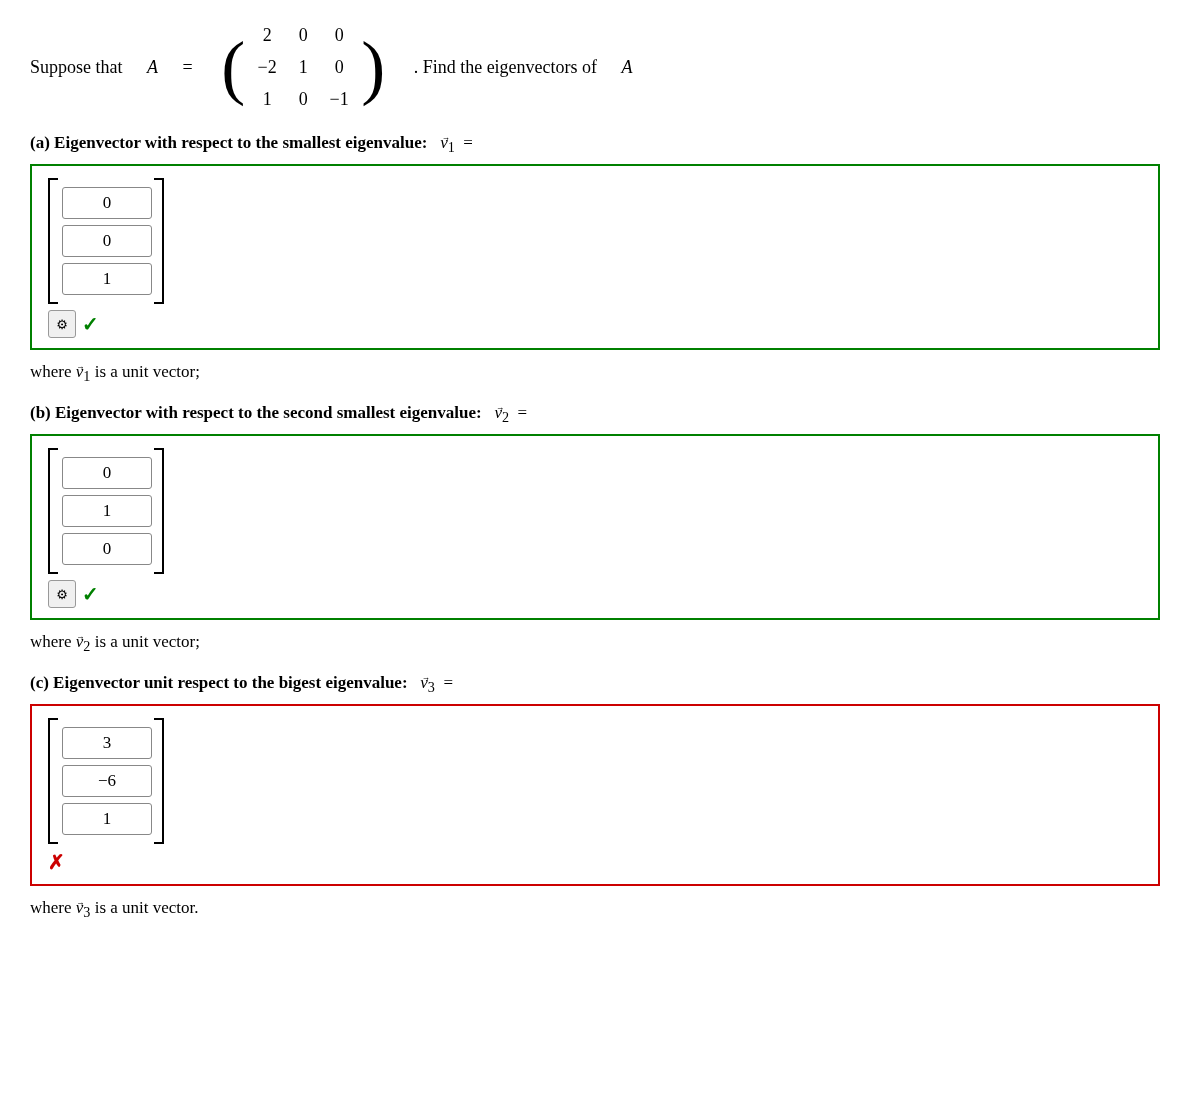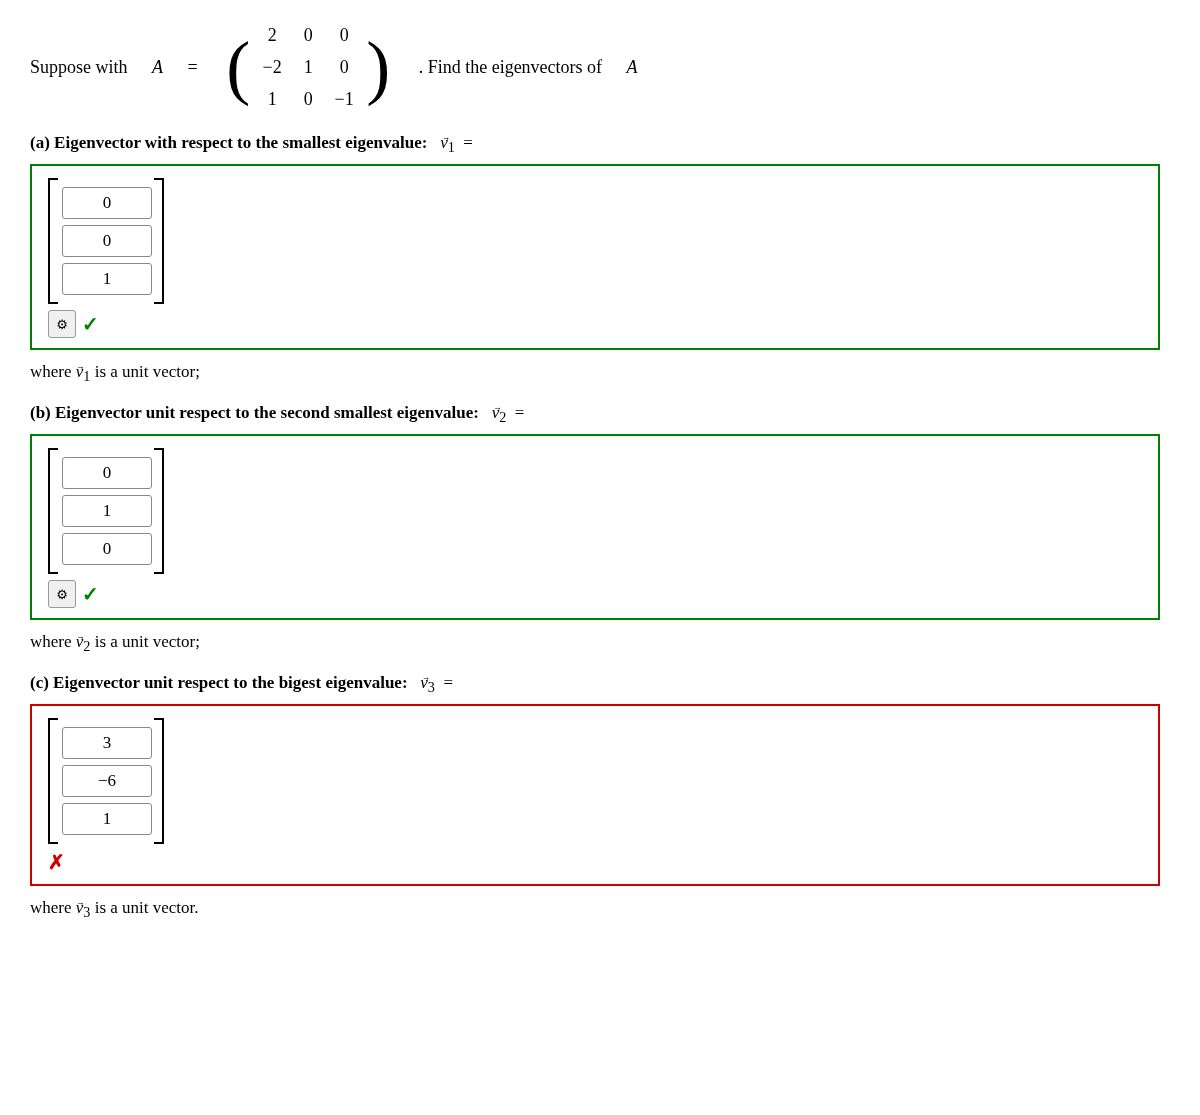--- a/index.html
+++ b/index.html
@@ -162,21 +162,21 @@
     .section-gap { margin-bottom: 16px; }
     .section-gap2 { margin-bottom: 8px; }
   </style>
 </head>
 <body>
 
 
 
 
 <div class="problem-header">
-  <span>Suppose with</span>
+  <span>Suppose that</span>
   &nbsp;
   <span style="font-style:italic;">A</span>
   &nbsp;
   <span>=</span>
   &nbsp;
   
   <span class="matrix-container">
     <span class="matrix-bracket-left">(</span>
     <span class="matrix-values">
 
@@ -241,21 +241,21 @@
 
 <div class="section-gap">
   <p style="font-size:17px;">
     where <span style="font-style:italic;">v</span><span style="font-size:11px; position:relative; top:-2px;">⃗</span><sub>1</sub> is a unit vector;
   </p>
 </div>
 
 
 <div class="section-gap2">
   <span class="part-question">
-    <span class="part-question-bold">(b) Eigenvector unit respect to the second smallest eigenvalue:</span>
+    <span class="part-question-bold">(b) Eigenvector with respect to the second smallest eigenvalue:</span>
     &nbsp;
     <span style="position:relative; display:inline-block;">
       <span style="font-style:italic;">v</span><span style="font-size:11px; position:relative; top:-2px; left:1px;">⃗</span><sub>2</sub>
     </span>
     &nbsp;=
   </span>
 </div>
 
 <div class="answer-box">
   <div style="display:flex; align-items:center;">

